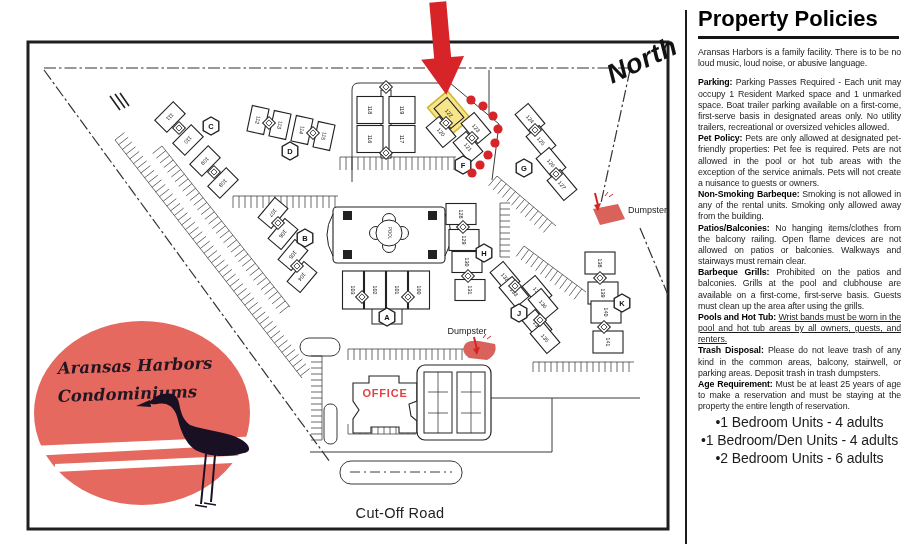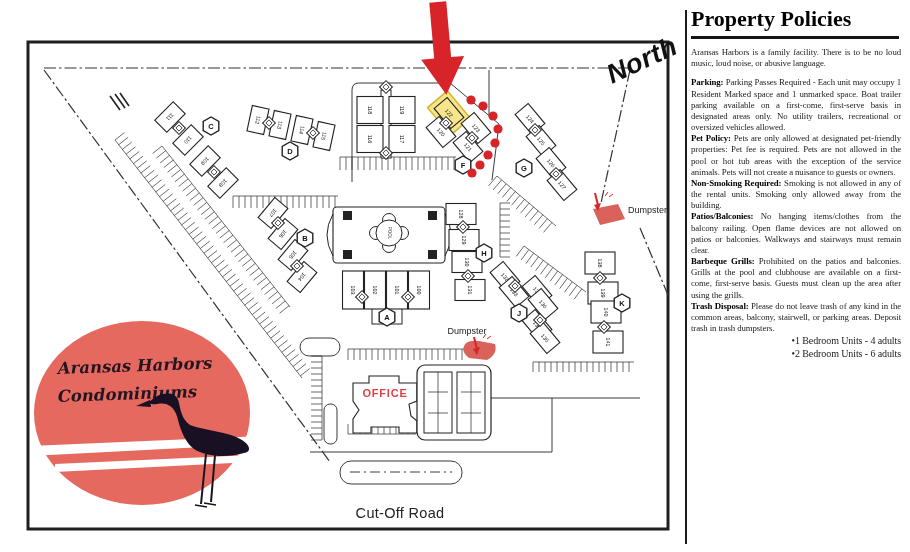--- a/index.html
+++ b/index.html
@@ -1,26 +1,26 @@
 <!DOCTYPE html>
 <html><head>
 <meta charset="utf-8">
 <style>
   html,body{margin:0;padding:0;background:#fff;}
   body{width:910px;height:552px;position:relative;overflow:hidden;font-family:"Liberation Sans",sans-serif;}
   .map-area{position:absolute;left:0;top:0;width:686px;height:552px;background:#fff;}
   #map-svg{position:absolute;left:0;top:0;}
   .sep{position:absolute;left:685px;top:10px;height:534px;width:2px;background:#1b1b1b;}
-  .panel{position:absolute;left:687px;top:0;width:223px;height:552px;box-sizing:border-box;padding:6px 9px 0 4px;overflow:hidden;background:#fff;font-family:Liberation Serif, serif;}
+  .panel{position:absolute;left:687px;top:0;width:223px;height:552px;box-sizing:border-box;padding:6px 9px 0 11px;overflow:hidden;background:#fff;}
   h1.title{font-size:22px;font-weight:700;margin:0;color:#000;white-space:nowrap;}
   .rule{height:3px;background:#151515;margin:4px 2px 8px 0;}
   .para,.policy-sec{font-size:8.8px;line-height:1.27;text-align:justify;color:#1c1c1c;letter-spacing:-0.1px;}
   .para{margin:0 0 8px 0;}
   .policy-sec b{color:#000;}
-  .bullet-line{font-size:10px;line-height:1.3;color:#1c1c1c;text-align:right;letter-spacing:-0.1px;}
+  .bullet-line{font-size:14px;line-height:1.3;color:#1c1c1c;text-align:center;letter-spacing:-0.1px;}
   .u{text-decoration:underline;}
 </style>
 </head>
 <body>
 
 <div class="map-area">
   <svg id="map-svg" width="686" height="552" viewBox="0 0 686 552">
       <rect x="28" y="42" width="640" height="487" fill="none" stroke="#1f1f1f" stroke-width="3"></rect>
       <path d="M44,68 H630" fill="none" stroke="#333" stroke-width="1.2" stroke-dasharray="12 3 2.5 3"></path>
       <path d="M44,70 L330,462" fill="none" stroke="#333" stroke-width="1.2" stroke-dasharray="12 3 2.5 3"></path>
@@ -407,22 +407,25 @@
 
 <div class="sep"></div>
 
 <div class="panel">
   <h1 class="title">Property Policies</h1>
   <div class="rule"></div>
   <div class="para">Aransas Harbors is a family facility. There is to be no loud music, loud noise, or abusive language.</div>
   <div id="sections">
       <div class="policy-sec"><b>Parking:</b> <span>Parking Passes Required - Each unit may occupy 1 Resident Marked space and 1 unmarked space. Boat trailer parking available on a first-come, first-serve basis in designated areas only. No utility trailers, recreational or oversized vehicles allowed.</span></div>
       <div class="policy-sec"><b>Pet Policy:</b> <span>Pets are only allowed at designated pet-friendly properties: Pet fee is required. Pets are not allowed in the pool or hot tub areas with the exception of the service animals. Pets will not create a nuisance to guests or owners.</span></div>
-      <div class="policy-sec"><b>Non-Smoking Required:</b> <span>Smoking is not allowed in any of the rental units. Smoking only allowed away from the building.</span></div>
+      <div class="policy-sec"><b>Non-Smoking Barbeque:</b> <span>Smoking is not allowed in any of the rental units. Smoking only allowed away from the building.</span></div>
       <div class="policy-sec"><b>Patios/Balconies:</b> <span>No hanging items/clothes from the balcony railing. Open flame devices are not allowed on patios or balconies. Walkways and stairways must remain clear.</span></div>
       <div class="policy-sec"><b>Barbeque Grills:</b> <span>Prohibited on the patios and balconies. Grills at the pool and clubhouse are available on a first-come, first-serve basis. Guests must clean up the area after using the grills.</span></div>
+      <div class="policy-sec"><b>Pools and Hot Tub:</b> <span class="u">Wrist bands must be worn in the pool and hot tub areas by all owners, guests, and renters.</span></div>
       <div class="policy-sec"><b>Trash Disposal:</b> <span>Please do not leave trash of any kind in the common areas, balcony, stairwell, or parking areas. Deposit trash in trash dumpsters.</span></div>
+      <div class="policy-sec"><b>Age Requirement:</b> <span>Must be at least 25 years of age to make a reservation and must be staying at the property the entire length of reservation.</span></div>
     </div>
   <div id="bullets">
       <div class="bullet-line">•1 Bedroom Units - 4 adults</div>
+      <div class="bullet-line">•1 Bedroom/Den Units - 4 adults</div>
       <div class="bullet-line">•2 Bedroom Units - 6 adults</div>
     </div>
 </div>
 
 </body></html>

